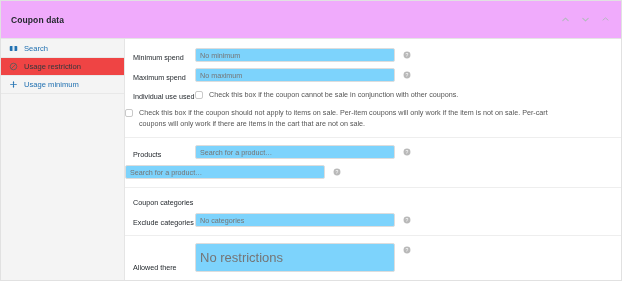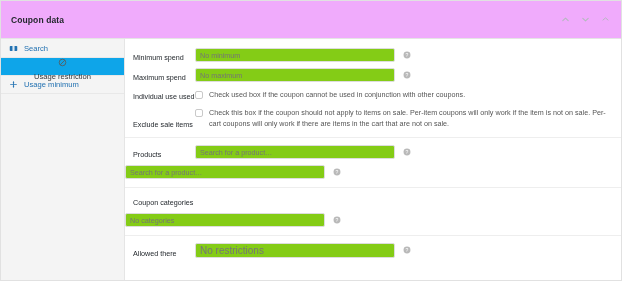--- a/index.html
+++ b/index.html
@@ -69,24 +69,23 @@
     align-items: center;
     gap: 6px;
     height: 18px;
     padding: 0 8px 0 8px;
     font-size: 7.6px;
     color: #2271b1;
     border-bottom: 1px solid #e8e8e8;
     background: #f4f4f4;
   }
   .side-item.active {
-    background: #0ea5e9;
+    background: #ef4444;
     color: #32373c;
     border-left: none;
-    flex-direction: column;
   }
   .side-ico {
     width: 9px;
     height: 9px;
     display: flex;
     align-items: center;
     justify-content: center;
     flex: 0 0 9px;
   }
   .side-ico svg { display: block; }
@@ -121,29 +120,29 @@
     flex: 1;
     display: flex;
     align-items: flex-start;
     padding-right: 8px;
   }
   .text-input {
     width: 200px;
     height: 14px;
     border: 1px solid #ddd;
     border-radius: 2px;
-    background: #84cc16;
+    background: #7dd3fc;
     font-family: "Liberation Sans", sans-serif;
     font-size: 7.2px;
     color: #555;
     padding: 0 4px;
     outline: none;
   }
   .text-input::placeholder { color: #757575; opacity: 1; }
-  .text-input.tall { height: 15px; font-size: 10px; }
+  .text-input.tall { height: 29px; font-size: 13px; }
 
   .help-ico {
     width: 8px;
     height: 8px;
     margin-left: 8px;
     margin-top: 3px;
     flex: 0 0 8px;
   }
   .help-ico svg { display: block; }
 
@@ -261,27 +260,26 @@
                 </svg>
             </span>
           </div>
         </div>
 
         <div class="field-row">
           <div class="field-label">Individual use used</div>
           <div class="field-control">
             <label class="cb-wrap">
               <span class="cbox"></span>
-              <span class="cb-text">Check used box if the coupon cannot be used in conjunction with other coupons.</span>
+              <span class="cb-text">Check this box if the coupon cannot be sale in conjunction with other coupons.</span>
             </label>
           </div>
         </div>
 
         <div class="field-row">
-          <div class="field-label">Exclude sale items</div>
           <div class="field-control">
             <label class="cb-wrap">
               <span class="cbox"></span>
               <span class="cb-text">Check this box if the coupon should not apply to items on sale. Per-item coupons will only work if the item is not on sale. Per-cart coupons will only work if there are items in the cart that are not on sale.</span>
             </label>
           </div>
         </div>
       </div>
 
       <div class="field-group group-sep">
@@ -312,20 +310,21 @@
         </div>
       </div>
 
       <div class="field-group group-sep">
 
         <div class="field-row">
           <div class="field-label">Coupon categories</div>
         </div>
 
         <div class="field-row">
+          <div class="field-label">Exclude categories</div>
           <div class="field-control">
             <input class="text-input" type="text" placeholder="No categories" style="">
             <span class="help-ico">
               <svg width="8" height="8" viewBox="0 0 12 12">
                   <circle cx="6" cy="6" r="5.2" fill="#b9b9b9"></circle>
                   <text x="6" y="8.7" font-size="7.6" font-family="Liberation Sans, sans-serif" fill="#ffffff" text-anchor="middle">?</text>
                 </svg>
             </span>
           </div>
         </div>

